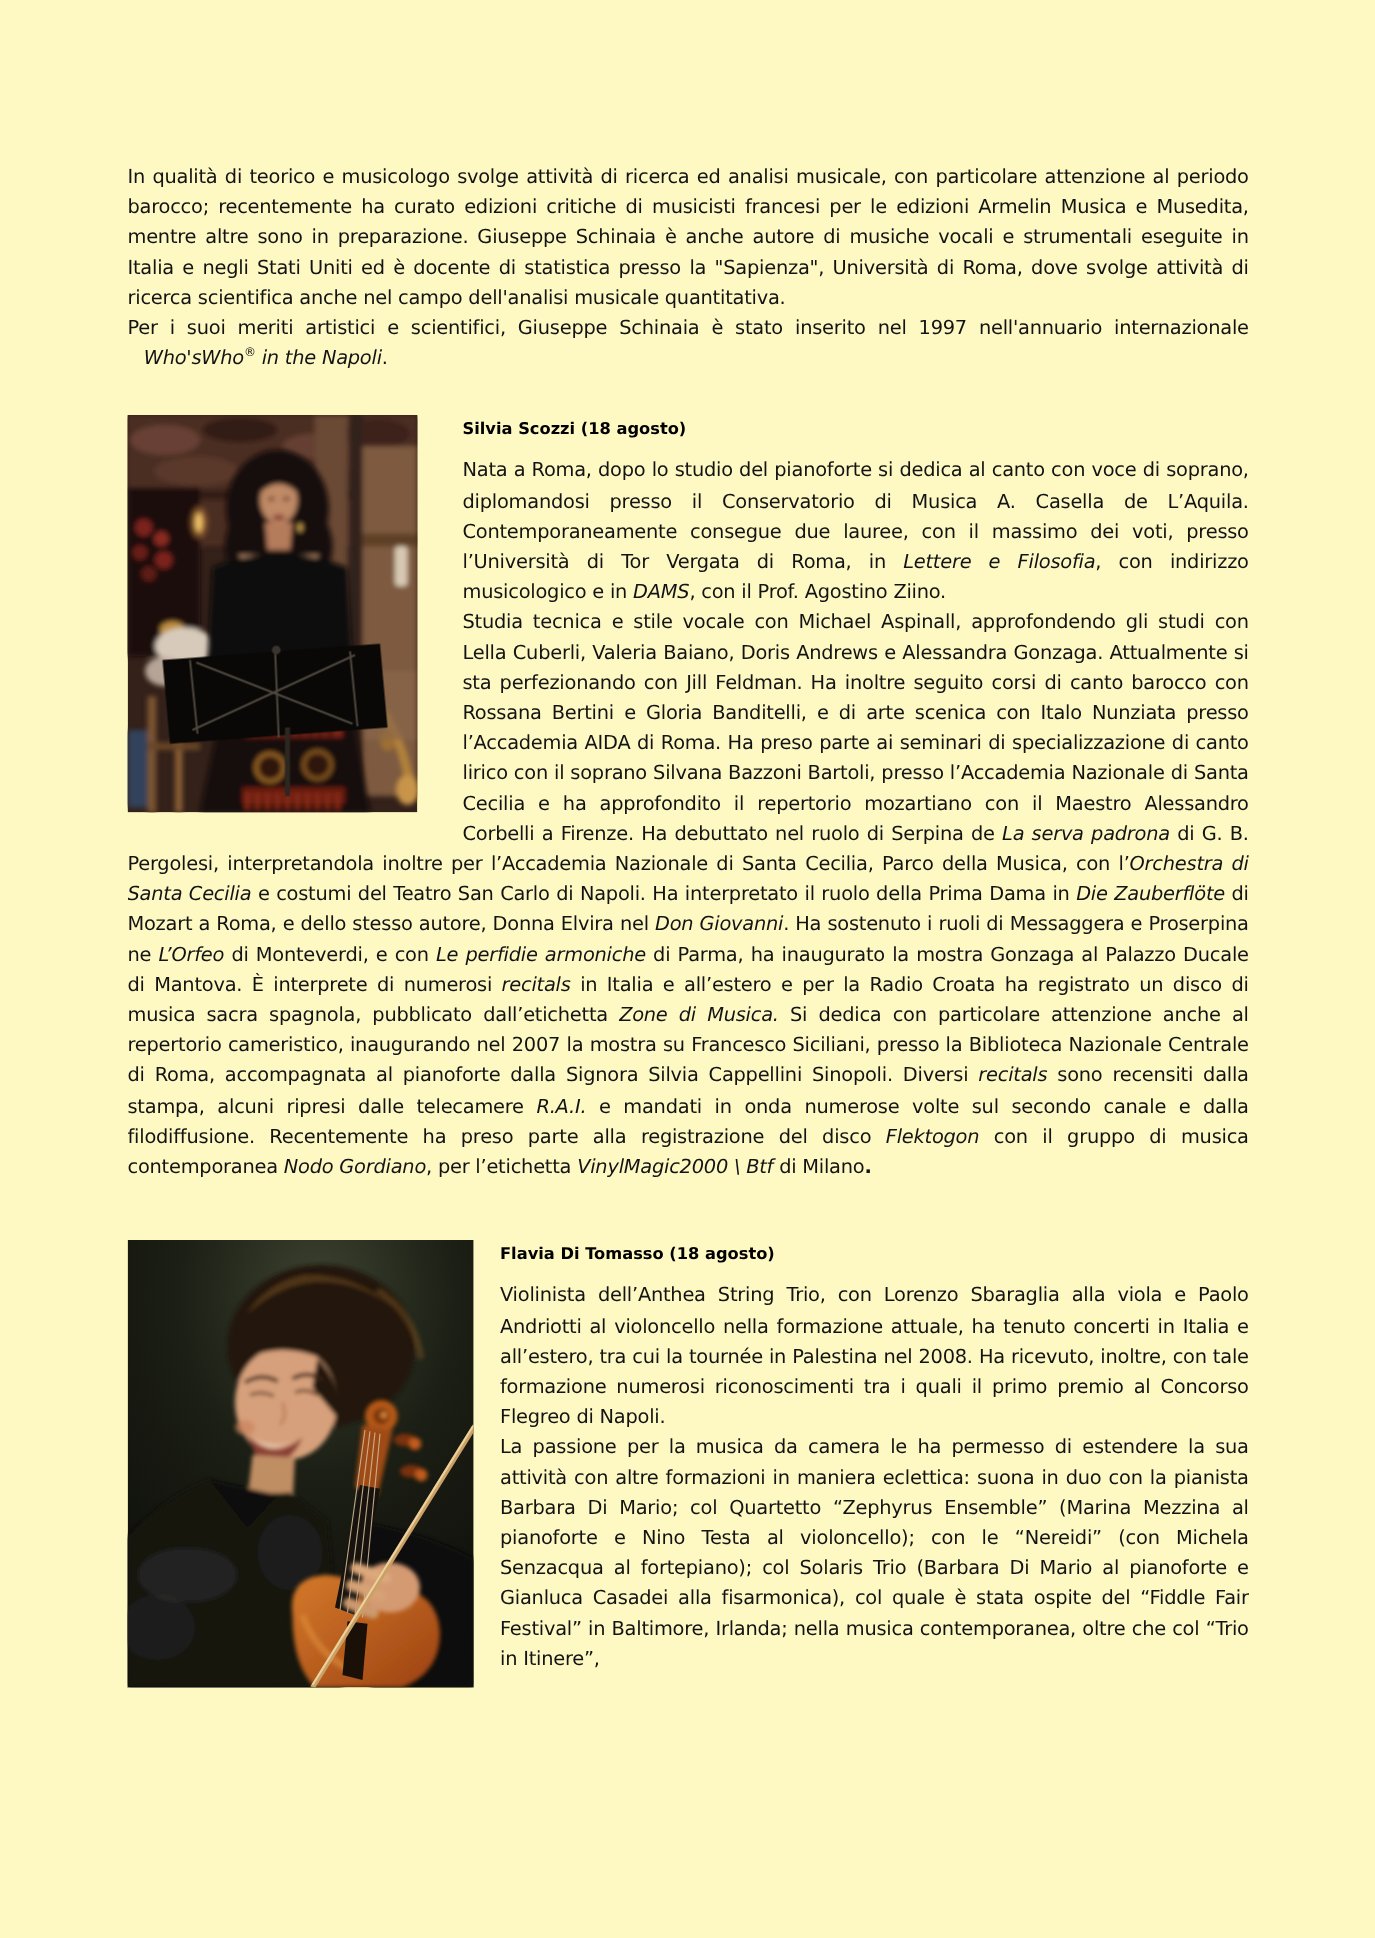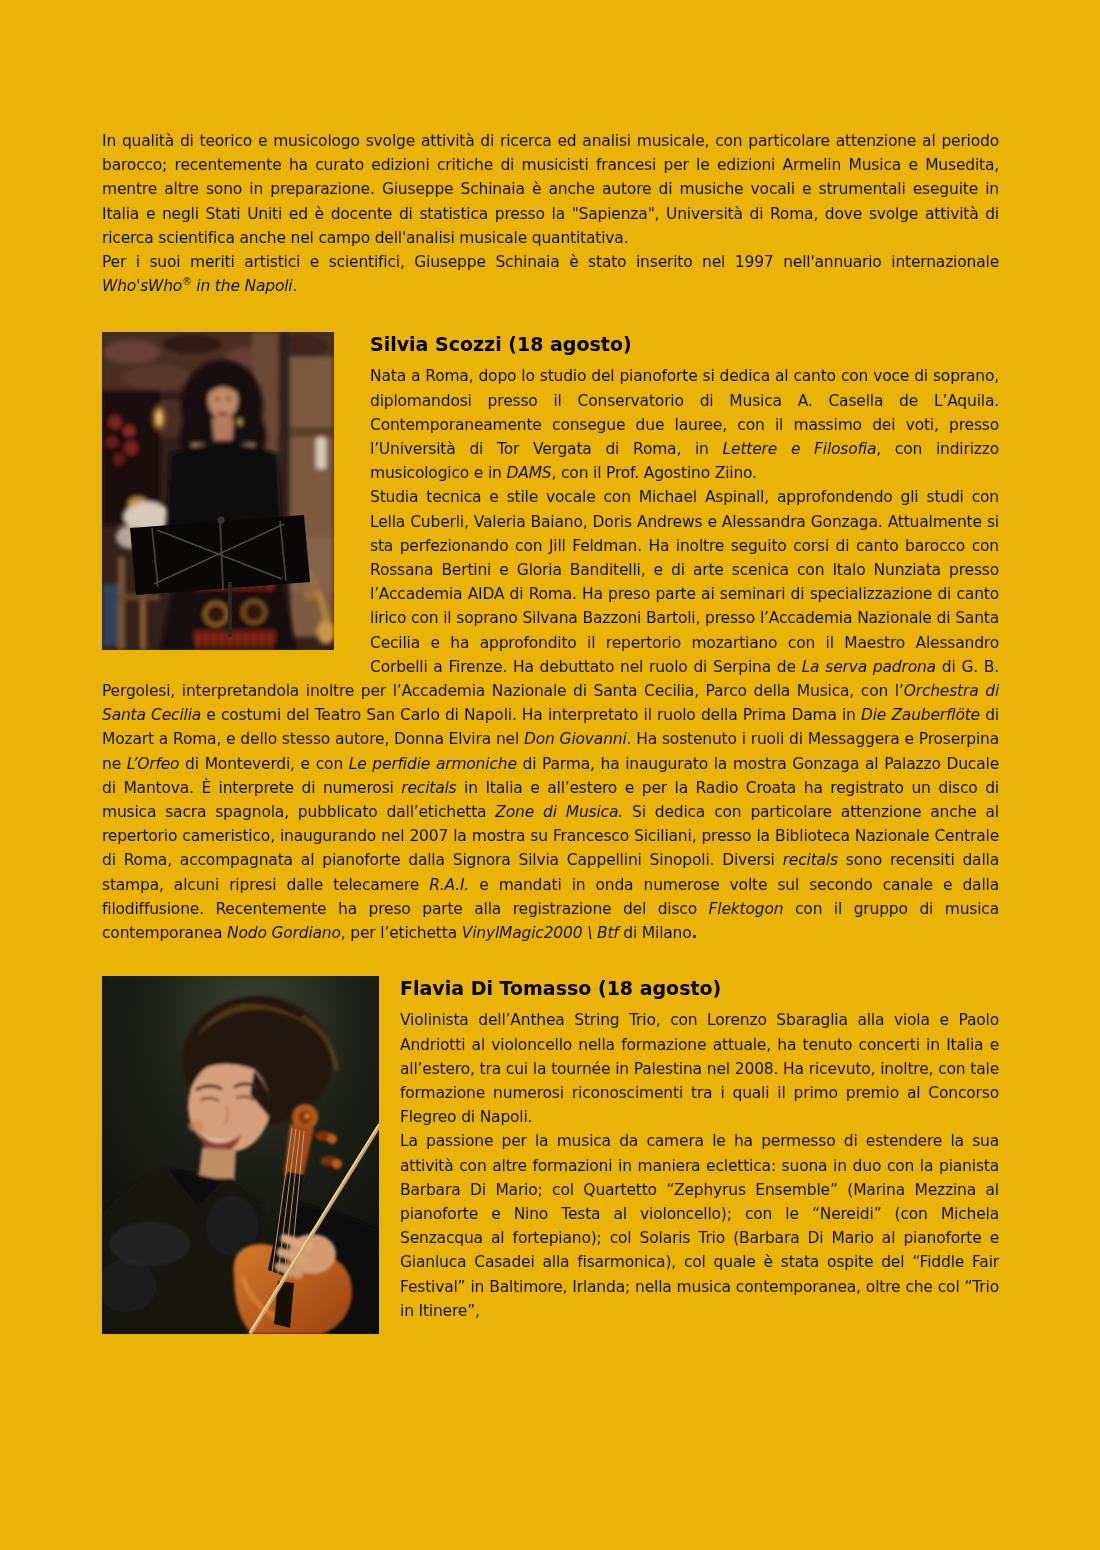--- a/index.html
+++ b/index.html
@@ -1,20 +1,20 @@
 <!DOCTYPE html>
 <html><head>
 <meta charset="utf-8">
 <style>
   html, body { margin: 0; padding: 0; background: #ffffff; }
   .page {
     position: relative;
     width: 1100px;
     height: 1550px;
-    background: #eab308;
+    background: #fef9c3;
     overflow: hidden;
     font-family: "DejaVu Sans", "Liberation Sans", sans-serif;
     color: #131313;
   }
   .content {
     position: absolute;
     left: 102px;
     top: 129px;
     width: 897px;
     font-size: 15.5px;
@@ -23,38 +23,38 @@
     text-align: justify;
   }
   p.para { margin: 0; }
   .bio { margin-top: 33px; }
   .bio::after { content: ""; display: block; clear: both; }
   .photo { float: left; overflow: hidden; }
   .photo svg { display: block; }
   .photo-silvia { width: 232px; height: 318px; margin: 1px 36px 24px 0; }
   .photo-flavia { width: 277px; height: 358px; margin: 1px 21px 24px 0; }
   h2.bio-title {
-    font-size: 19px;
+    font-size: 13px;
     line-height: 26px;
     font-weight: bold;
     color: #000000;
     margin: 0 0 7px 0;
     letter-spacing: 0;
     text-align: left;
   }
   sup { font-size: 0.62em; line-height: 0; vertical-align: super; }
 </style>
 </head>
 <body>
 
 <div class="page">
   <div class="content">
 
     <p class="para"><span>In qualità di teorico e musicologo svolge attività di ricerca ed analisi musicale, con particolare attenzione al periodo barocco; recentemente ha curato edizioni critiche di musicisti francesi per le edizioni Armelin Musica e Musedita, mentre altre sono in preparazione. Giuseppe Schinaia è anche autore di musiche vocali e strumentali eseguite in Italia e negli Stati Uniti ed è docente di statistica presso la "Sapienza", Università di Roma, dove svolge attività di ricerca scientifica anche nel campo dell'analisi musicale quantitativa.</span></p>
-    <p class="para"><span>Per i suoi meriti artistici e scientifici, Giuseppe Schinaia è stato inserito nel 1997 nell'annuario internazionale </span><span style="font-style: italic;">Who'sWho</span><sup>®</sup><span style="font-style: italic;"> in the Napoli</span><span>.</span></p>
+    <p class="para"><span>Per i suoi meriti artistici e scientifici, Giuseppe Schinaia è stato inserito nel 1997 nell'annuario internazionale </span><span style="font-style: italic; margin-left: 13px;">Who'sWho</span><sup>®</sup><span style="font-style: italic;"> in the Napoli</span><span>.</span></p>
 
     <section class="bio">
       <div class="photo photo-silvia">
         <svg width="232" height="318" viewBox="0 0 232 318" xmlns="http://www.w3.org/2000/svg">
           <defs>
             <filter id="pb1" x="-15%" y="-15%" width="130%" height="130%">
                 <feGaussianBlur stdDeviation="2"></feGaussianBlur>
               </filter>
           </defs>
           <rect width="232" height="318" fill="#33211a"></rect>
@@ -148,21 +148,21 @@
             <circle cx="119" cy="188" r="3.5" fill="#3a342e"></circle>
             <rect x="126" y="250" width="4" height="55" fill="#2c2721"></rect>
           </g>
         </svg>
       </div>
       <h2 class="bio-title">Silvia Scozzi (18 agosto)</h2>
       <p class="para"><span>Nata a Roma, dopo lo studio del pianoforte si dedica al canto con voce di soprano, diplomandosi presso il Conservatorio di Musica A. Casella de L’Aquila. Contemporaneamente consegue due lauree, con il massimo dei voti, presso l’Università di Tor Vergata di Roma, in </span><span style="font-style: italic;">Lettere e Filosofia</span><span>, con indirizzo musicologico e in </span><span style="font-style: italic;">DAMS</span><span>, con il Prof. Agostino Ziino.</span></p>
       <p class="para"><span>Studia tecnica e stile vocale con Michael Aspinall, approfondendo gli studi con Lella Cuberli, Valeria Baiano, Doris Andrews e Alessandra Gonzaga. Attualmente si sta perfezionando con Jill Feldman. Ha inoltre seguito corsi di canto barocco con Rossana Bertini e Gloria Banditelli, e di arte scenica con Italo Nunziata presso l’Accademia AIDA di Roma. Ha preso parte ai seminari di specializzazione di canto lirico con il soprano Silvana Bazzoni Bartoli, presso l’Accademia Nazionale di Santa Cecilia e ha approfondito il repertorio mozartiano con il Maestro Alessandro Corbelli a Firenze. Ha debuttato nel ruolo di Serpina de </span><span style="font-style: italic;">La serva padrona</span><span> di G. B. Pergolesi, interpretandola inoltre per l’Accademia Nazionale di Santa Cecilia, Parco della Musica, con l’</span><span style="font-style: italic;">Orchestra di Santa Cecilia</span><span> e costumi del Teatro San Carlo di Napoli. Ha interpretato il ruolo della Prima Dama in </span><span style="font-style: italic;">Die Zauberflöte</span><span> di Mozart a Roma, e dello stesso autore, Donna Elvira nel </span><span style="font-style: italic;">Don Giovanni</span><span>. Ha sostenuto i ruoli di Messaggera e Proserpina ne </span><span style="font-style: italic;">L’Orfeo</span><span> di Monteverdi, e con </span><span style="font-style: italic;">Le perfidie armoniche</span><span> di Parma, ha inaugurato la mostra Gonzaga al Palazzo Ducale di Mantova. È interprete di numerosi </span><span style="font-style: italic;">recitals</span><span> in Italia e all’estero e per la Radio Croata ha registrato un disco di musica sacra spagnola, pubblicato dall’etichetta </span><span style="font-style: italic;">Zone di Musica.</span><span> Si dedica con particolare attenzione anche al repertorio cameristico, inaugurando nel 2007 la mostra su Francesco Siciliani, presso la Biblioteca Nazionale Centrale di Roma, accompagnata al pianoforte dalla Signora Silvia Cappellini Sinopoli. Diversi </span><span style="font-style: italic;">recitals</span><span> sono recensiti dalla stampa, alcuni ripresi dalle telecamere </span><span style="font-style: italic;">R.A.I.</span><span> e mandati in onda numerose volte sul secondo canale e dalla filodiffusione. Recentemente ha preso parte alla registrazione del disco </span><span style="font-style: italic;">Flektogon</span><span> con il gruppo di musica contemporanea </span><span style="font-style: italic;">Nodo Gordiano</span><span>, per l’etichetta </span><span style="font-style: italic;">VinylMagic2000 \ Btf</span><span> di Milano</span><span style="font-weight: bold;">.</span></p>
     </section>
 
-    <section class="bio" style="margin-top:30px;">
+    <section class="bio" style="margin-top:46px;">
       <div class="photo photo-flavia">
         <svg width="277" height="358" viewBox="0 0 277 358" xmlns="http://www.w3.org/2000/svg">
           <defs>
             <radialGradient id="bg2" cx="0.55" cy="0.12" r="1.0">
               <stop offset="0" stop-color="#3c4230"></stop>
               <stop offset="0.4" stop-color="#1c1f15"></stop>
               <stop offset="1" stop-color="#0a0a08"></stop>
             </radialGradient>
             <filter id="pb2" x="-15%" y="-15%" width="130%" height="130%">
                 <feGaussianBlur stdDeviation="1.6"></feGaussianBlur>

